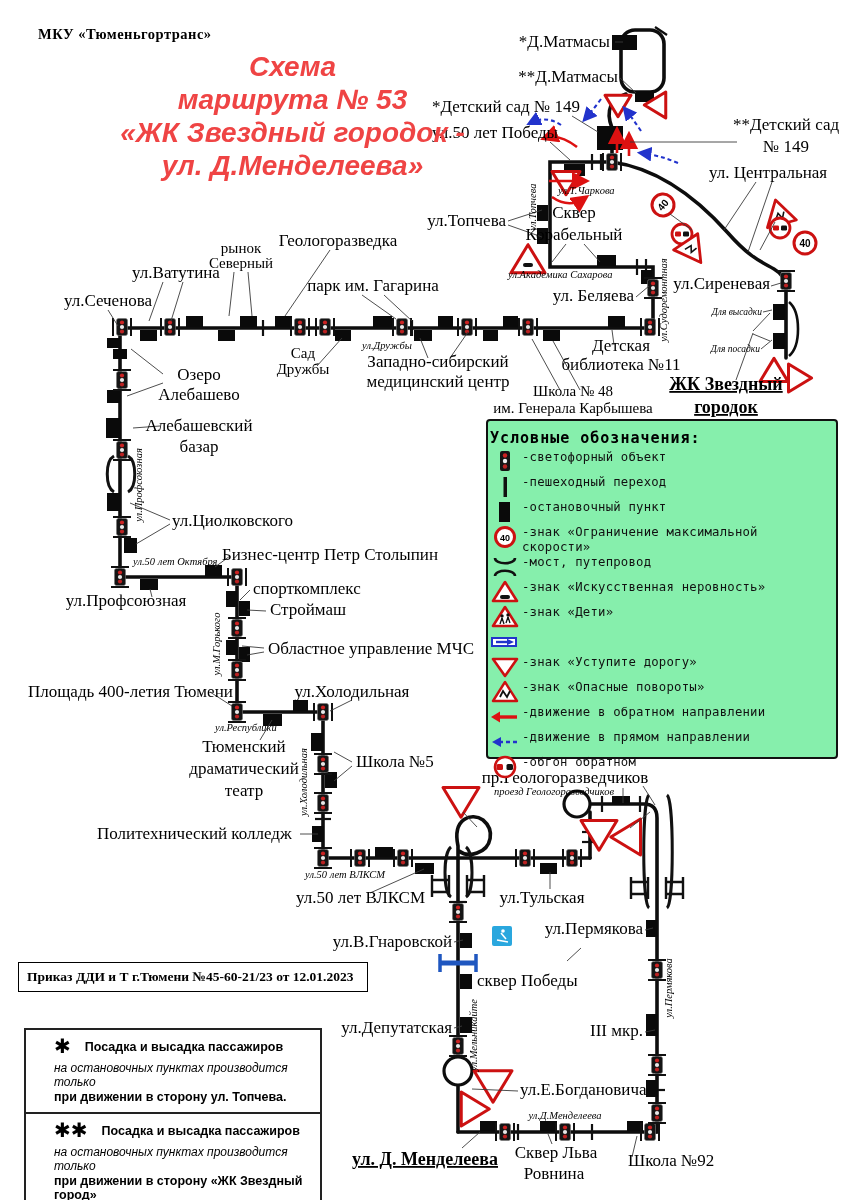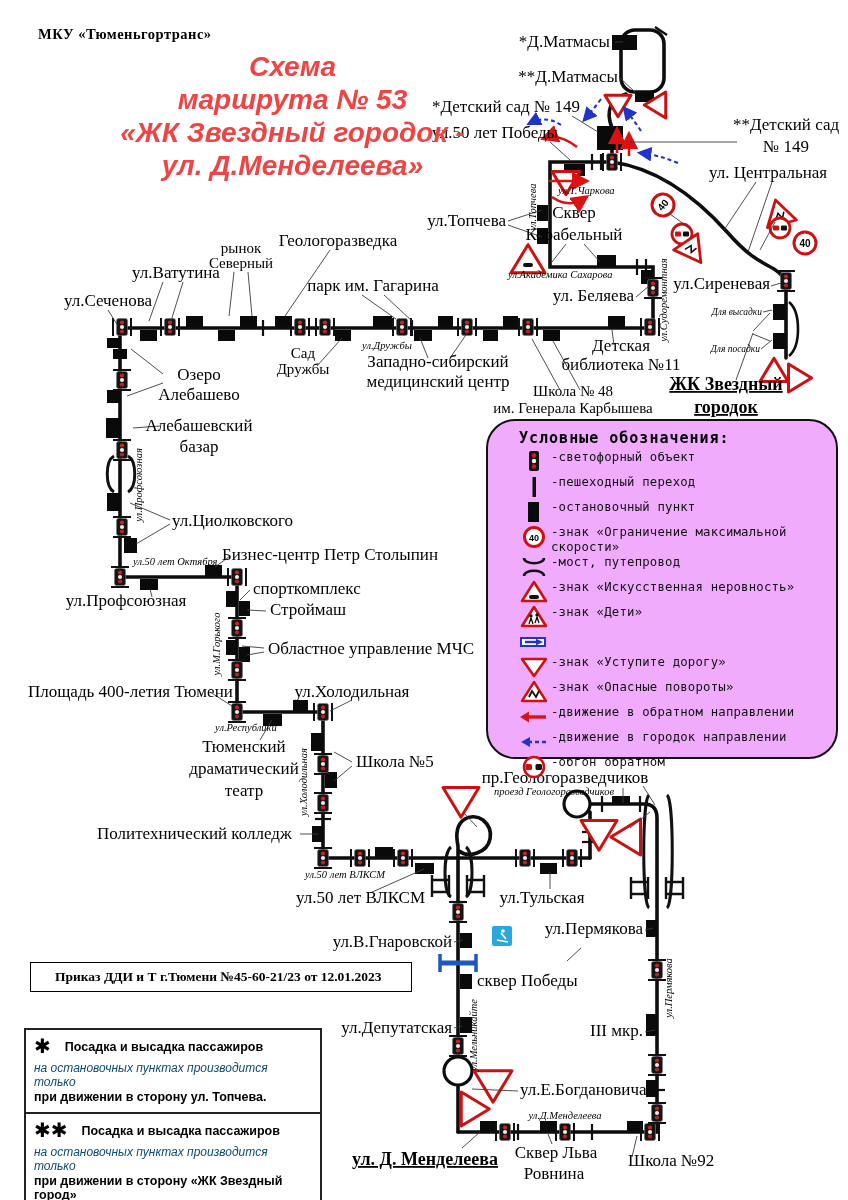--- a/index.html
+++ b/index.html
@@ -3,34 +3,34 @@
 <meta charset="utf-8">
 <style>
   html,body{margin:0;padding:0;background:#fff;}
   #page{position:relative;width:848px;height:1200px;background:#fff;overflow:hidden;
         font-family:"Liberation Serif",serif;}
   #map{position:absolute;left:0;top:0;}
   .org{position:absolute;left:38px;top:26px;font:bold 14.5px "Liberation Serif",serif;letter-spacing:.5px;}
   .title{position:absolute;left:55px;top:50px;width:475px;text-align:center;
          font:bold italic 28px "Liberation Sans",sans-serif;line-height:33px;color:#ef4444;}
   .legend{position:absolute;left:486px;top:419px;width:352px;height:340px;box-sizing:border-box;
-          border:2px solid #111;border-radius:29px;background:#f0abfc;padding:6px 8px 4px 29px;
+          border:2px solid #111;border-radius:4px;background:#86efac;padding:6px 8px 4px 0;
           font-family:"DejaVu Sans Mono","Liberation Mono",monospace;}
   .legend-title{font-size:15px;font-weight:bold;letter-spacing:1px;margin:2px 0 3px 2px;}
   .legend-row{display:flex;min-height:21px;margin:1px 0;}
   .legend-ic{flex:0 0 34px;display:flex;justify-content:center;}
   .legend-tx{font-size:12.3px;letter-spacing:.2px;line-height:1.18;color:#111;}
-  .order-box{position:absolute;left:30px;top:962px;width:332px;border:1.5px solid #000;background:#fff;
-             padding:5px 24px;font:bold 13.5px "Liberation Serif",serif;line-height:18px;}
+  .order-box{position:absolute;left:18px;top:962px;width:332px;border:1.5px solid #000;background:#fff;
+             padding:5px 8px;font:bold 13.5px "Liberation Serif",serif;line-height:18px;}
   .fnotes{position:absolute;left:24px;top:1028px;width:294px;border:2px solid #222;background:#fff;}
-  .fn-sec{padding:4px 10px 8px 8px;}
+  .fn-sec{padding:4px 10px 8px 28px;}
   .fn-sec + .fn-sec{border-top:2px solid #222;}
   .fn-marker{font:bold 20px "DejaVu Sans",sans-serif;vertical-align:-2px;}
   .fn-title{font:bold 12.5px "Liberation Sans",sans-serif;margin-left:14px;}
-  .fn-italic{font:italic 12px "Liberation Sans",sans-serif;color:#0c4a6e;margin-top:3px;}
+  .fn-italic{font:italic 12px "Liberation Sans",sans-serif;color:#000000;margin-top:3px;}
   .fn-bold{font:bold 12.5px "Liberation Sans",sans-serif;margin-top:1px;}
   
   .map-label{font:17px "Liberation Serif",serif;fill:#000;}
   .map-label.sm{font-size:15px;}
   .map-label.street{font:italic 10.5px "Liberation Serif",serif;}
   .map-label.tiny{font:italic 9.5px "Liberation Serif",serif;}
   .map-label.terminus{font:bold 18px "Liberation Serif",serif;text-decoration:underline;}
 </style>
 </head>
 <body>
@@ -692,21 +692,21 @@
           </span>
           <span class="legend-tx">-движение в обратном направлении</span>
         </div>
         <div class="legend-row">
           <span class="legend-ic">
             <svg width="30" height="24" viewBox="0 0 30 24">
               <path d="M27,12 H10" stroke="#2233cc" stroke-width="2.6" stroke-dasharray="4 3"></path>
               <path d="M11,7 L2,12 L11,17 Z" fill="#2233cc"></path>
             </svg>
           </span>
-          <span class="legend-tx">-движение в городок направлении</span>
+          <span class="legend-tx">-движение в прямом направлении</span>
         </div>
         <div class="legend-row">
           <span class="legend-ic">
             <svg width="30" height="24" viewBox="0 0 30 24">
               <circle cx="15" cy="12" r="10" fill="#fff" stroke="#cc1111" stroke-width="2.6"></circle>
               <rect x="6.5" y="9" width="6.5" height="6" rx="1.5" fill="#cc1111"></rect>
               <rect x="16.5" y="9" width="6.5" height="6" rx="1.5" fill="#111"></rect>
             </svg>
           </span>
           <span class="legend-tx">-обгон обратном</span>

